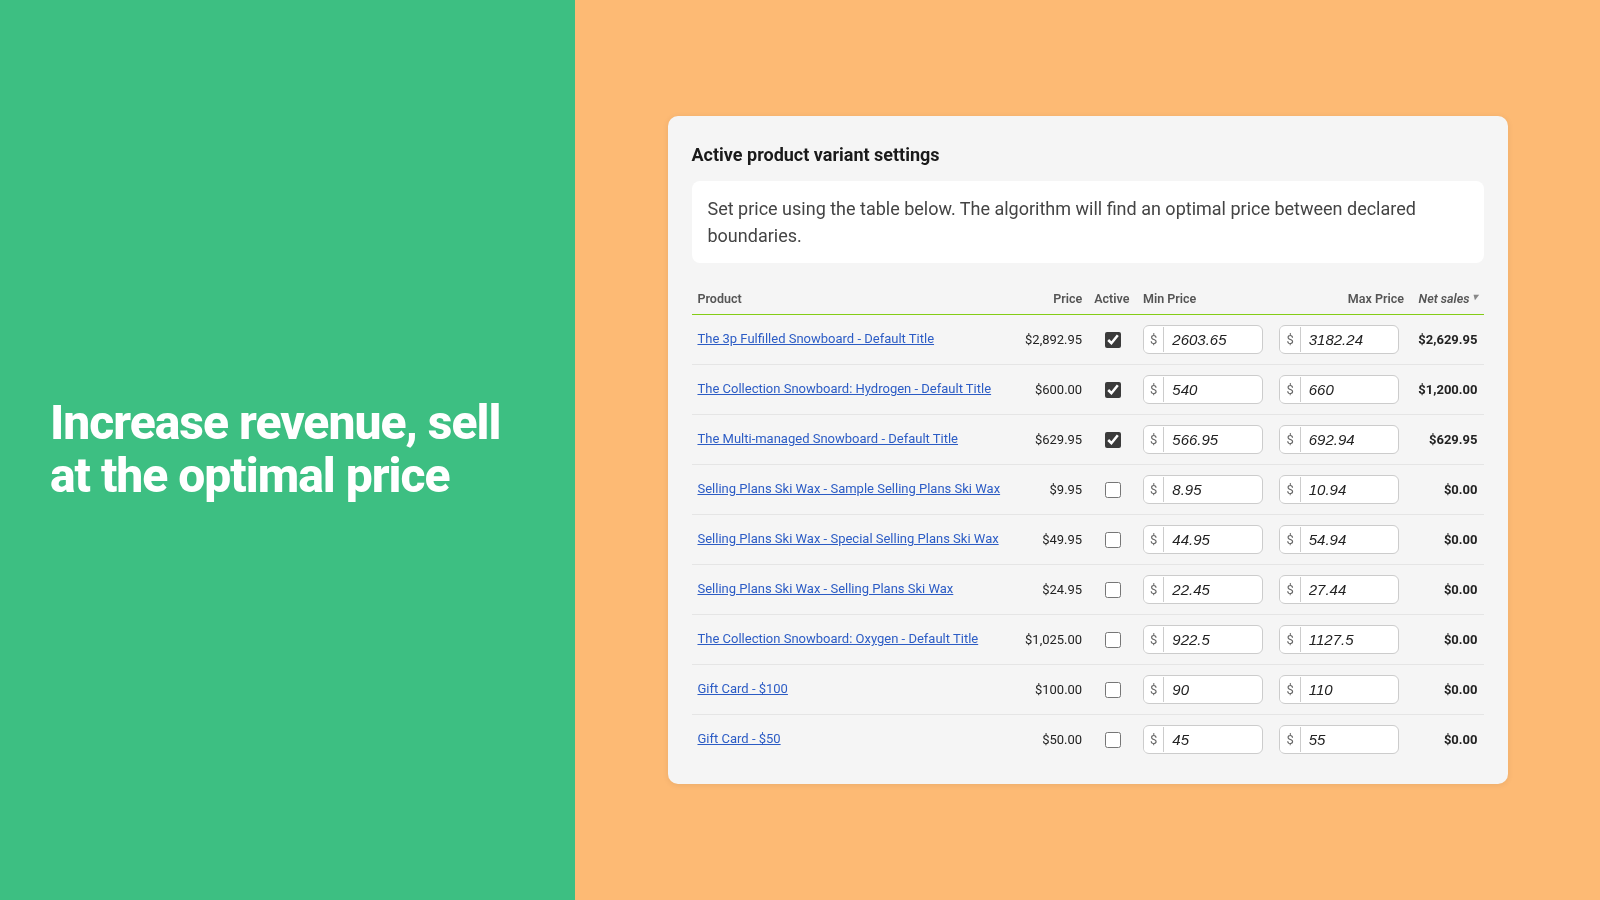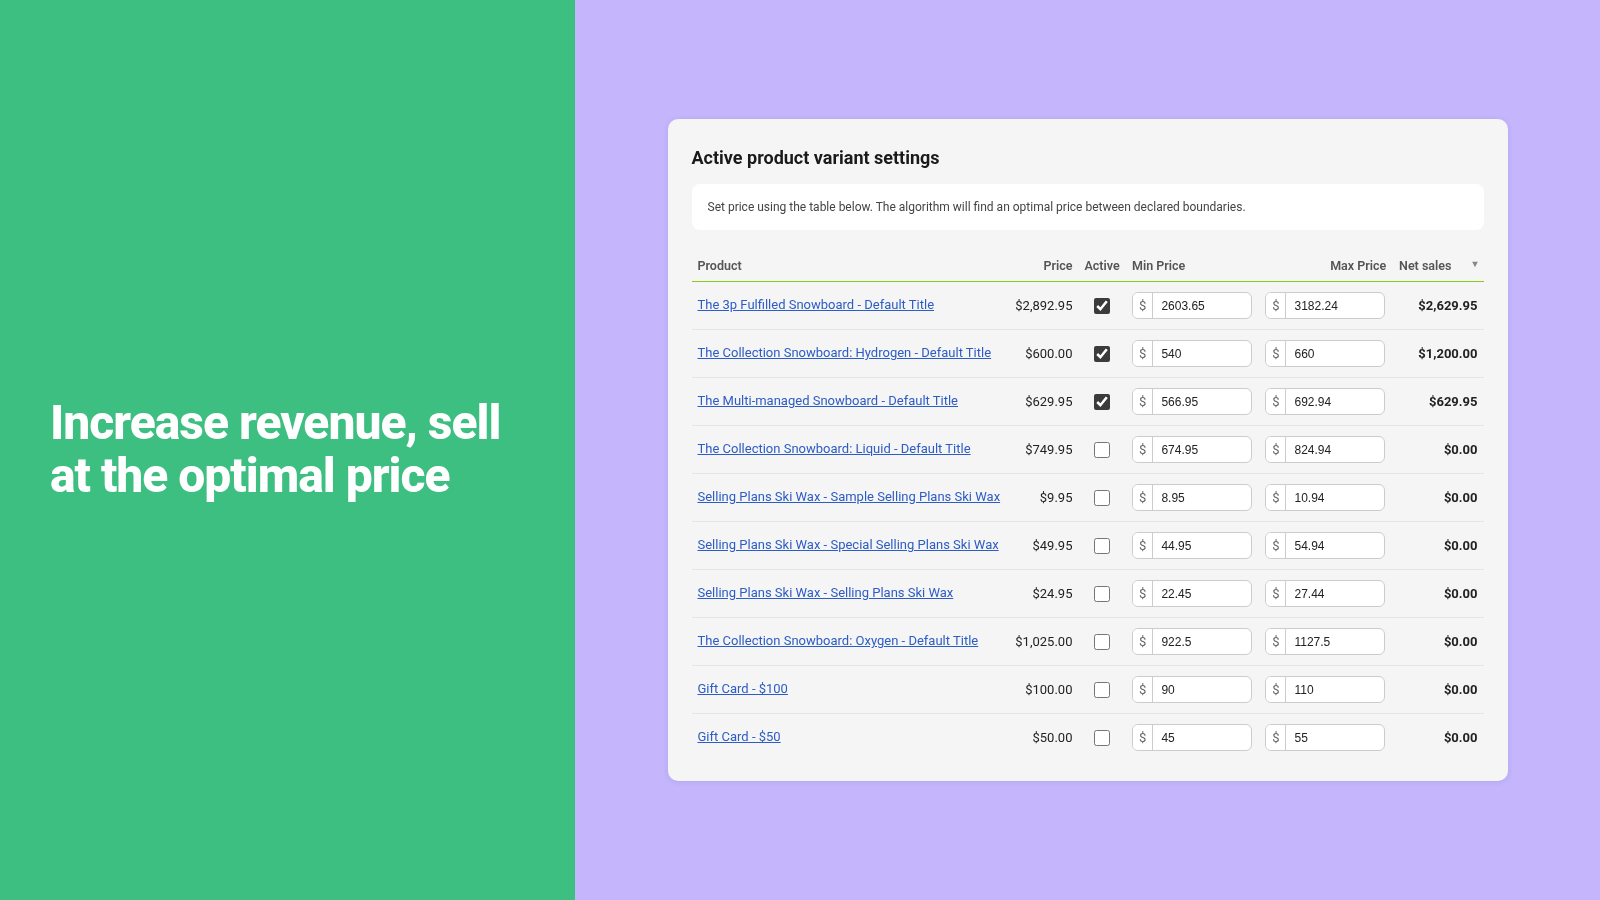--- a/index.html
+++ b/index.html
@@ -25,21 +25,21 @@
       color: #fff;
       font-size: 48px;
       font-weight: 800;
       line-height: 1.1;
       letter-spacing: -1px;
     }
 
     
     .right-panel {
       flex: 1;
-      background-color: #c4b5fd;
+      background-color: #fdba74;
       height: 900px;
       display: flex;
       align-items: center;
       justify-content: center;
       padding: 40px 30px;
     }
 
     
     .card {
       background: #f5f5f5;
@@ -55,21 +55,21 @@
       font-weight: 700;
       color: #1a1a1a;
       margin-bottom: 16px;
     }
 
     .info-box {
       background: #fff;
       border-radius: 8px;
       padding: 14px 16px;
       margin-bottom: 20px;
-      font-size: 12px;
+      font-size: 18px;
       color: #444;
       line-height: 1.5;
     }
 
     
     .table-wrapper {
       width: 100%;
       overflow: visible;
     }
 
@@ -151,31 +151,33 @@
       color: #666;
       font-size: 13px;
       border-right: 1px solid #ccc;
       background: #fff;
     }
 
     .price-input {
       border: none;
       outline: none;
       padding: 5px 8px;
-      font-size: 12px;
+      font-size: 15px;
       width: 80px;
       color: #222;
       background: #fff;
+      font-style: italic;
     }
 
     .net-sales-sort {
       display: flex;
       align-items: flex-start;
-      gap: 21px;
+      gap: 3px;
       justify-content: flex-end;
+      font-style: italic;
     }
 
     .sort-icon {
       font-size: 10px;
       color: #888;
     }
   </style>
 </head>
 <body>
 
@@ -273,44 +275,20 @@
               <td>
                 <div class="price-input-group">
                   <span class="currency-symbol">$</span>
                   <input type="text" class="price-input" value="692.94" style="">
                 </div>
               </td>
               <td class="net-sales-cell">$629.95</td>
             </tr>
             <tr>
               <td>
-                <a class="product-link">The Collection Snowboard: Liquid - Default Title</a>
-              </td>
-              <td class="price-cell">$749.95</td>
-              <td class="active-cell">
-                <div class="cb-wrap">
-                  <input type="checkbox" style="">
-                </div>
-              </td>
-              <td>
-                <div class="price-input-group">
-                  <span class="currency-symbol">$</span>
-                  <input type="text" class="price-input" value="674.95" style="">
-                </div>
-              </td>
-              <td>
-                <div class="price-input-group">
-                  <span class="currency-symbol">$</span>
-                  <input type="text" class="price-input" value="824.94" style="">
-                </div>
-              </td>
-              <td class="net-sales-cell">$0.00</td>
-            </tr>
-            <tr>
-              <td>
                 <a class="product-link">Selling Plans Ski Wax - Sample Selling Plans Ski Wax</a>
               </td>
               <td class="price-cell">$9.95</td>
               <td class="active-cell">
                 <div class="cb-wrap">
                   <input type="checkbox" style="">
                 </div>
               </td>
               <td>
                 <div class="price-input-group">

